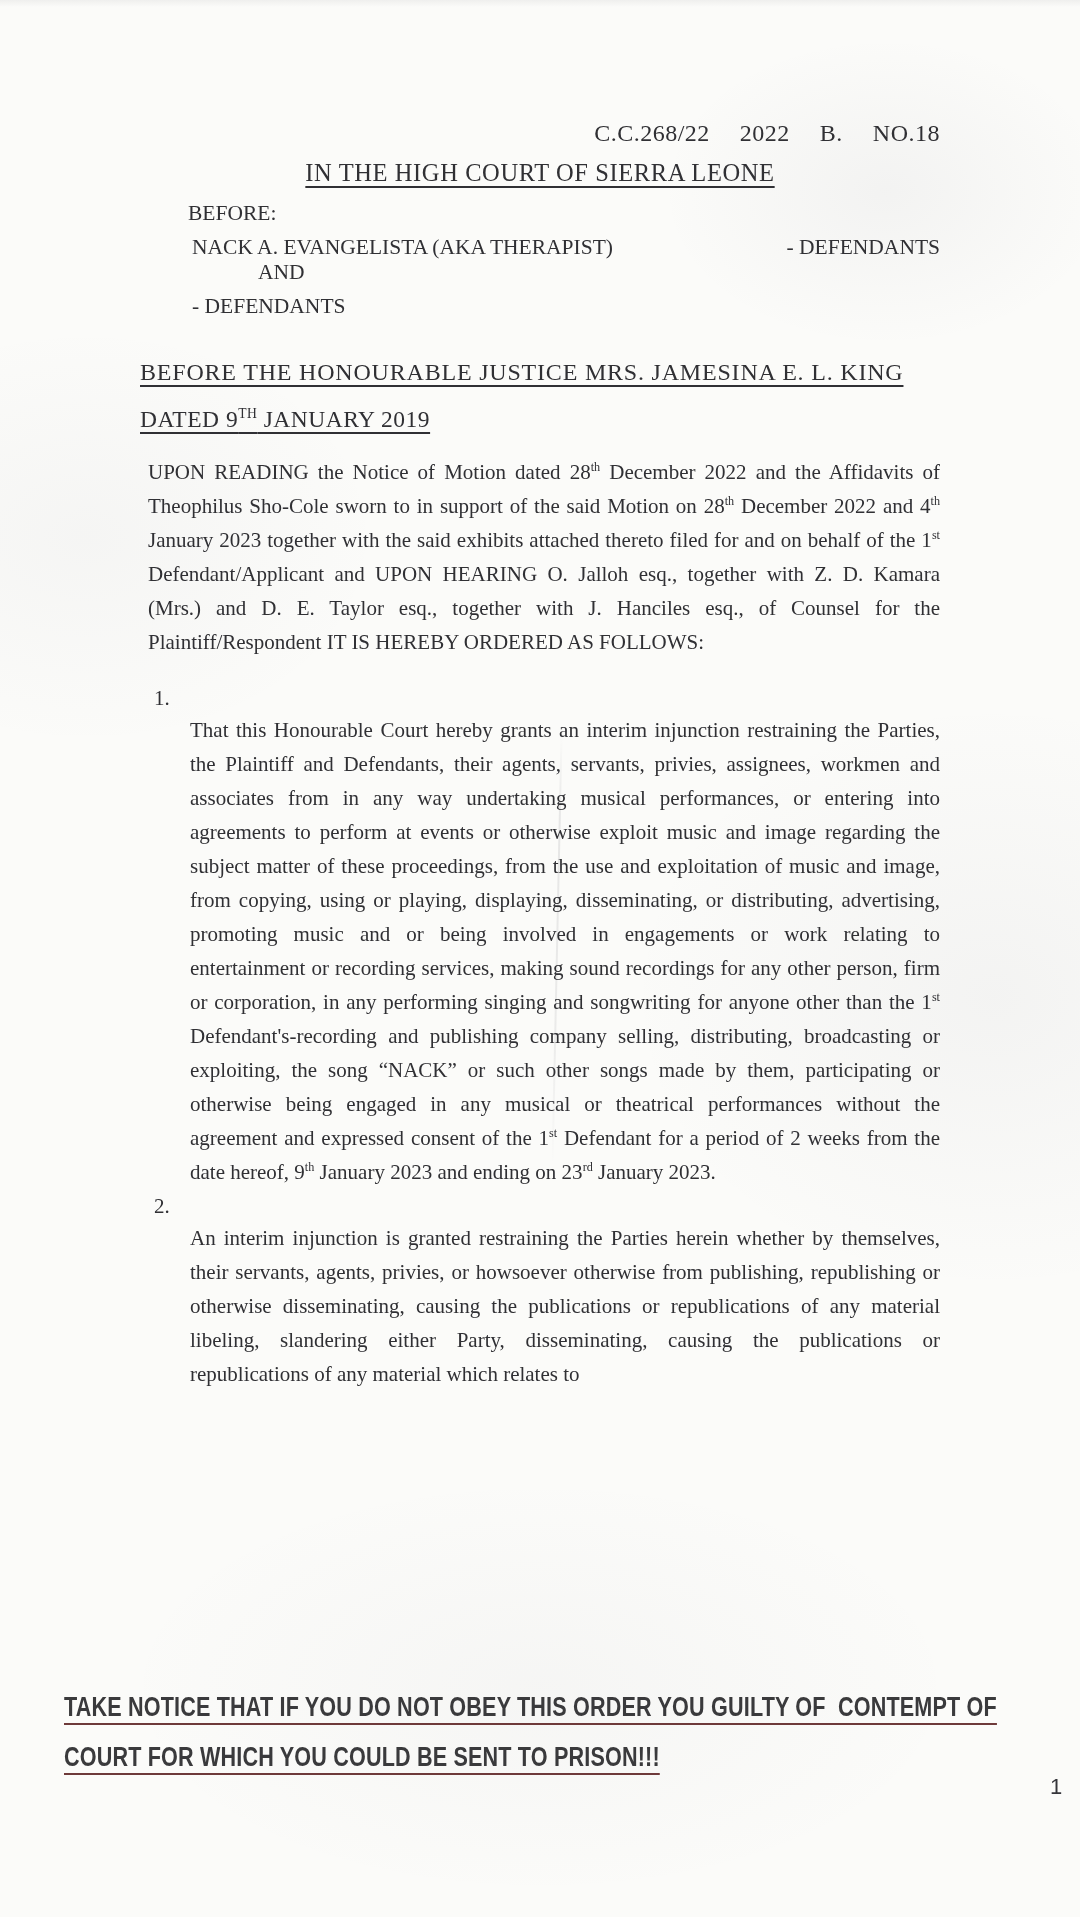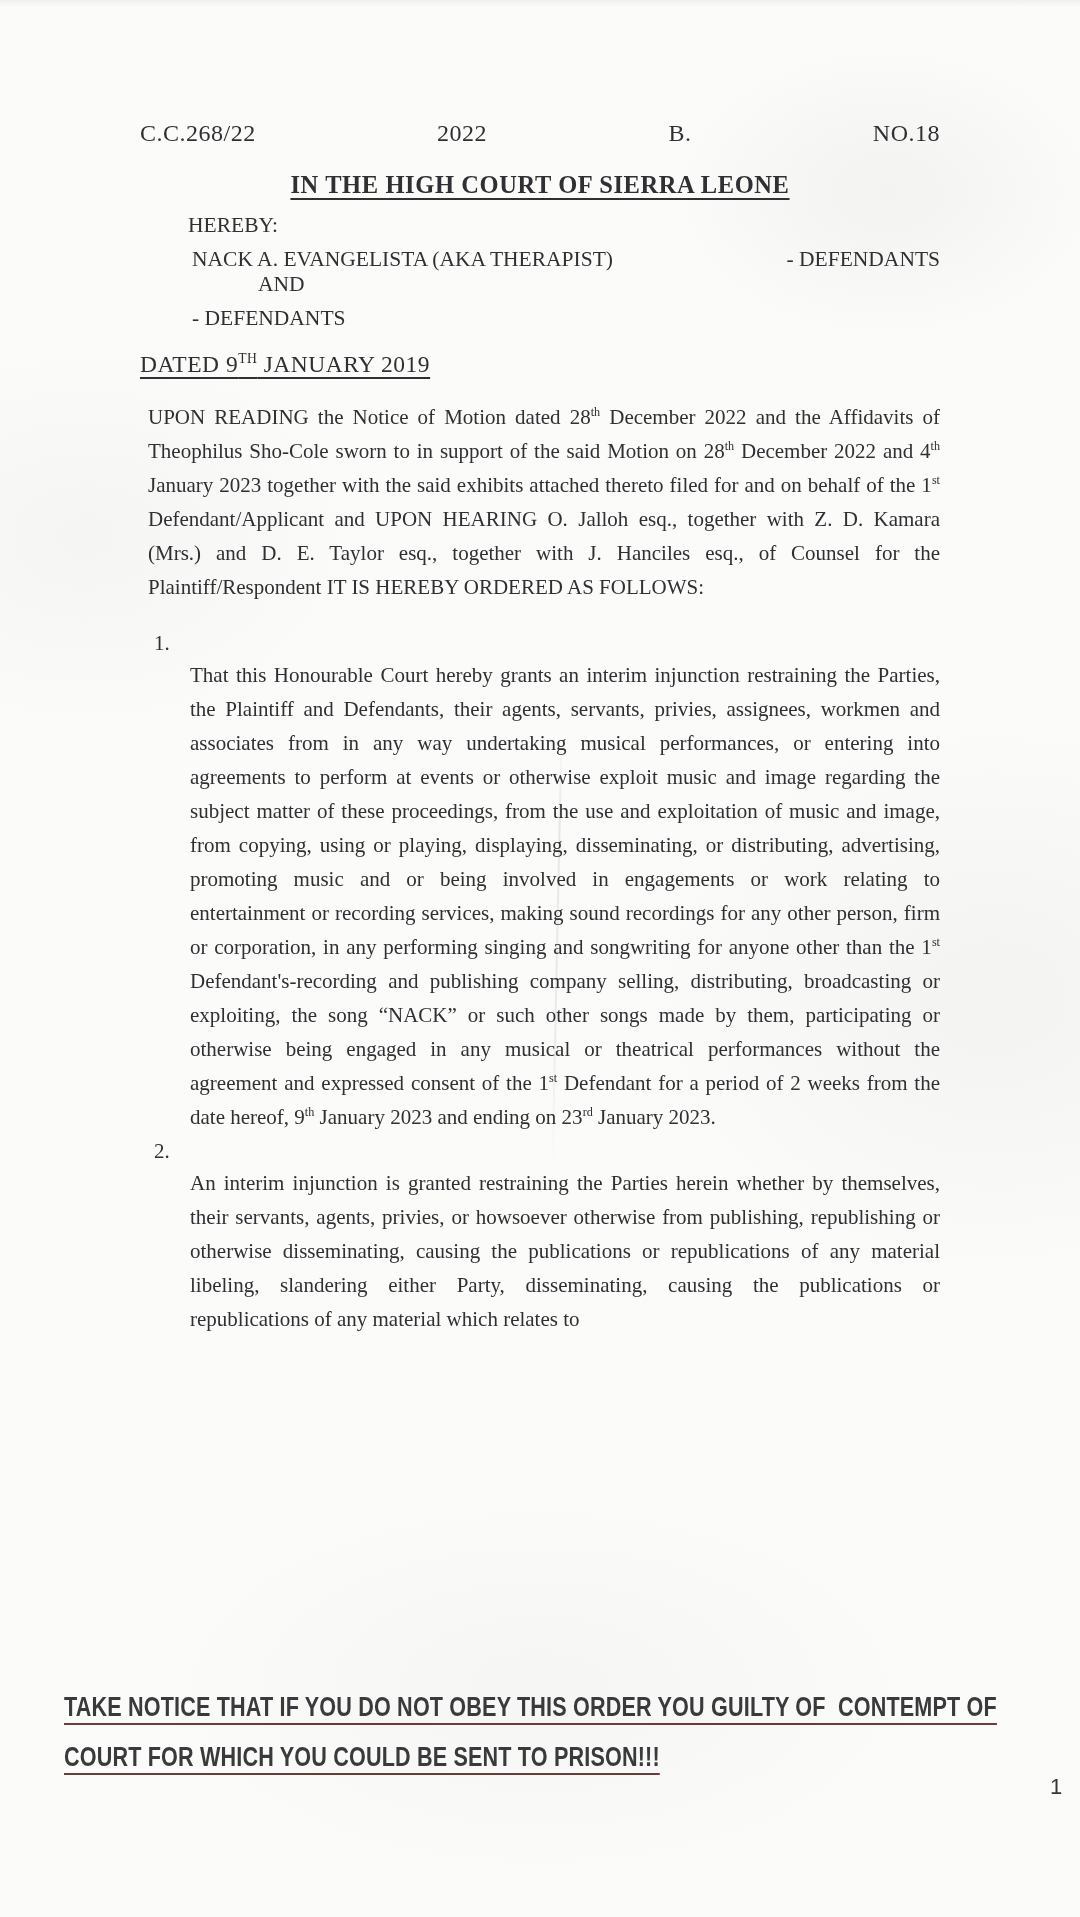--- a/index.html
+++ b/index.html
@@ -25,22 +25,22 @@
   .crease {
     position: absolute; left: 556px; top: 735px; width: 2px; height: 430px;
     background: linear-gradient(180deg, transparent, rgba(90,90,100,0.13) 20%, rgba(90,90,100,0.10) 70%, transparent);
     transform: rotate(1.2deg);
   }
 
   .content { position: absolute; left: 140px; top: 120px; width: 800px; }
 
   .u { text-decoration: underline; text-decoration-thickness: 1.6px; text-underline-offset: 5px; }
 
-  .case-line { display: flex; justify-content: space-between; gap: 44px; font-size: 24px; letter-spacing: 0.5px; }
-  .court-title { text-align: center; font-size: 24.5px; margin-top: 24px; letter-spacing: 0.6px; font-weight: bold; }
+  .case-line { display: flex; justify-content: flex-end; gap: 30px; font-size: 24px; letter-spacing: 0.5px; }
+  .court-title { text-align: center; font-size: 24.5px; margin-top: 12px; letter-spacing: 0.6px; }
   .division   { text-align: center; font-size: 24px; margin-top: 7px; letter-spacing: 0.5px; }
 
   .between   { margin-top: 14px; font-size: 21.5px; padding-left: 48px; }
   .party-row { display: flex; justify-content: space-between; font-size: 21.5px; margin-top: 9px; padding-left: 52px; }
   .and       { margin-top: 0; font-size: 21.5px; padding-left: 118px; }
 
   .before { margin-top: 40px; font-size: 24px; letter-spacing: 0.8px; width: fit-content; }
   .dated  { margin-top: 20px; font-size: 23.5px; letter-spacing: 0.5px; width: fit-content; }
 
   .body-par { margin: 22px 0 0 8px; font-size: 21px; line-height: 34px; text-align: justify; }
@@ -83,33 +83,34 @@
 
     <div class="case-line">
       <span>C.C.268/22</span>
       <span>2022</span>
       <span>B.</span>
       <span>NO.18</span>
     </div>
 
     <div class="court-title u">IN THE HIGH COURT OF SIERRA LEONE</div>
 
-    <div class="between">HEREBY:</div>
+    <div class="between">BEFORE:</div>
 
     <div class="party-row">
       <span>NACK A. EVANGELISTA (AKA THERAPIST)</span>
       <span>- DEFENDANTS</span>
     </div>
 
     <div class="and">AND</div>
 
     <div class="party-row">
       <span>- DEFENDANTS</span>
     </div>
 
+    <div class="before u">BEFORE THE HONOURABLE JUSTICE MRS. JAMESINA E. L. KING</div>
 
     <div class="dated u"><span>DATED 9</span><span class="sup">TH</span><span> JANUARY 2019</span></div>
 
     <p class="body-par"><span>UPON READING the Notice of Motion dated 28</span><span class="sup">th</span><span> December 2022 and the Affidavits of Theophilus Sho-Cole sworn to in support of the said Motion on 28</span><span class="sup">th</span><span> December 2022 and 4</span><span class="sup">th</span><span> January 2023 together with the said exhibits attached thereto filed for and on behalf of the 1</span><span class="sup">st</span><span> Defendant/Applicant and UPON HEARING O. Jalloh esq., together with Z. D. Kamara (Mrs.) and D. E. Taylor esq., together with J. Hanciles esq., of Counsel for the Plaintiff/Respondent IT IS HEREBY ORDERED AS FOLLOWS:</span></p>
 
     <div class="orders">
       <div class="order">
         <span class="order-num">1.</span>
         <div class="order-text"><span>That this Honourable Court hereby grants an interim injunction restraining the Parties, the Plaintiff and Defendants, their agents, servants, privies, assignees, workmen and associates from in any way undertaking musical performances, or entering into agreements to perform at events or otherwise exploit music and image regarding the subject matter of these proceedings, from the use and exploitation of music and image, from copying, using or playing, displaying, disseminating, or distributing, advertising, promoting music and or being involved in engagements or work relating to entertainment or recording services, making sound recordings for any other person, firm or corporation, in any performing singing and songwriting for anyone other than the 1</span><span class="sup">st</span><span> Defendant's-recording and publishing company selling, distributing, broadcasting or exploiting, the song “NACK” or such other songs made by them, participating or otherwise being engaged in any musical or theatrical performances without the agreement and expressed consent of the 1</span><span class="sup">st</span><span> Defendant for a period of 2 weeks from the date hereof, 9</span><span class="sup">th</span><span> January 2023 and ending on 23</span><span class="sup">rd</span><span> January 2023.</span></div>
       </div>

